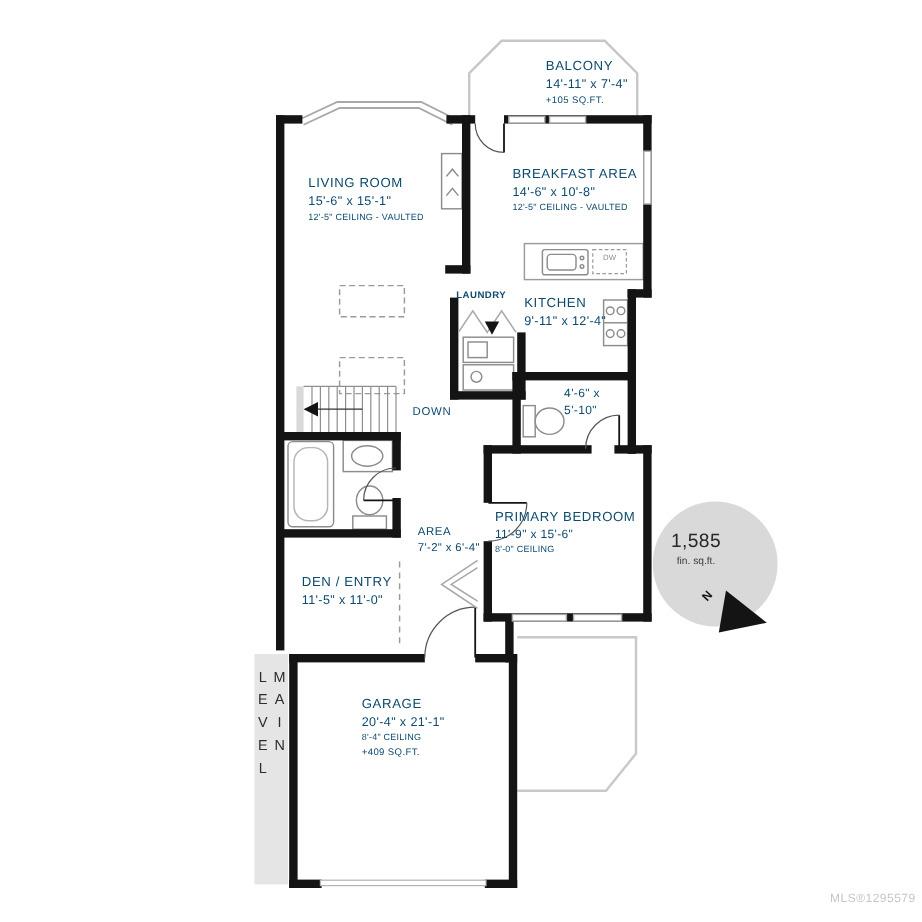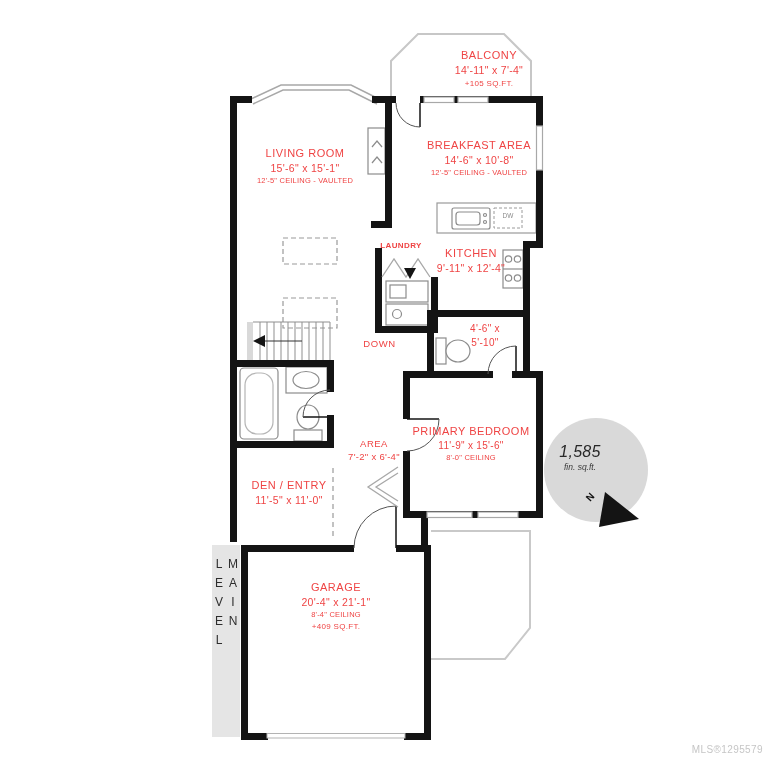--- a/index.html
+++ b/index.html
@@ -1,30 +1,30 @@
 <!DOCTYPE html>
 <html><head>
 <meta charset="utf-8">
 <style>
   html,body{margin:0;padding:0;background:#fff;}
   .stage{position:relative;width:768px;height:768px;background:#ffffff;overflow:hidden;
          font-family:"Liberation Sans",sans-serif;}
   svg.plan{position:absolute;left:0;top:0;}
-  .lbl{position:absolute;transform:translateX(-50%);text-align:center;color:#ef4444;
+  .lbl{position:absolute;transform:translateX(-50%);color:#0c4a6e;
        line-height:1.4;white-space:nowrap;}
   .rname{display:block;font-size:11px;letter-spacing:.5px;}
   .rdims{display:block;font-size:10.5px;letter-spacing:.3px;}
   .rnote{display:block;font-size:7.5px;letter-spacing:.2px;}
   .rarea{display:block;font-size:8px;letter-spacing:.3px;}
   #lbl-laundry .rname{font-size:8px;letter-spacing:.4px;font-weight:bold;}
-  #lbl-down{font-size:9.5px;letter-spacing:.6px;padding-left:39px;}
+  #lbl-down{font-size:9.5px;letter-spacing:.6px;}
   #lbl-bath2 .rdims{font-size:10px;}
   #lbl-entry .rname,#lbl-entry .rdims{font-size:9.5px;}
   #lbl-bedroom .rdims{font-size:10px;}
-  .badge-text{position:absolute;transform:translateX(-50%);text-align:center;font-style:italic;}
+  .badge-text{position:absolute;transform:translateX(-50%);text-align:center;}
   .badge-area{display:block;font-size:16px;color:#282828;letter-spacing:.3px;}
   .badge-unit{display:block;font-size:8.5px;color:#3a3a3a;margin-top:1px;}
   .n-label{position:absolute;font-size:10px;font-weight:bold;color:#111;
            transform:translate(-50%,-50%) rotate(-48deg);}
   .band{position:absolute;left:212px;top:545px;width:28px;height:192px;background:#e5e5e5;
         display:flex;justify-content:center;}
   .band span{writing-mode:vertical-rl;text-orientation:upright;font-size:12px;
              letter-spacing:5px;color:#2d2d2d;margin-top:12px;}
   .mls{position:absolute;right:5px;top:744px;font-size:10px;color:#c6c6c6;letter-spacing:.4px;}
   .dw{position:absolute;font-size:6.5px;color:#8c8c8c;transform:translateX(-50%);}

